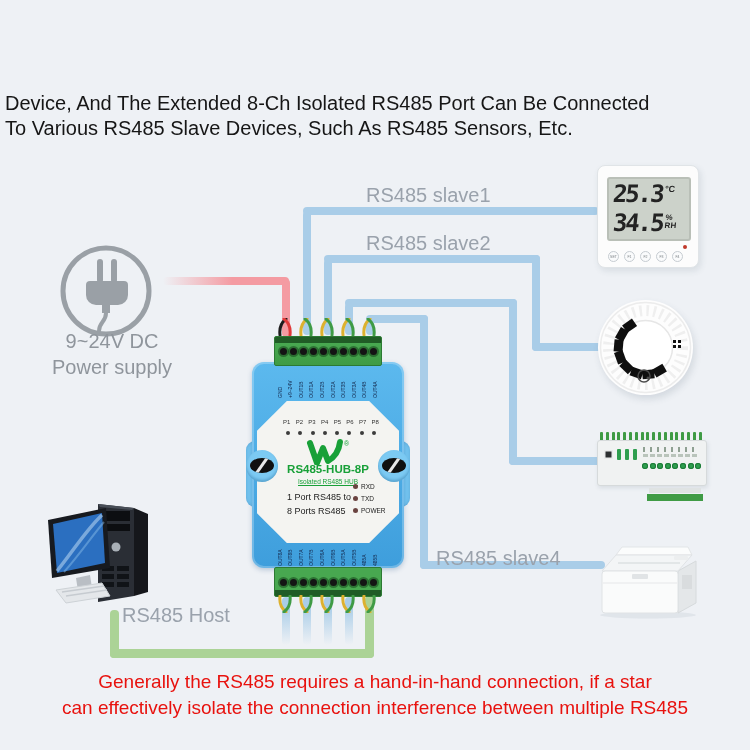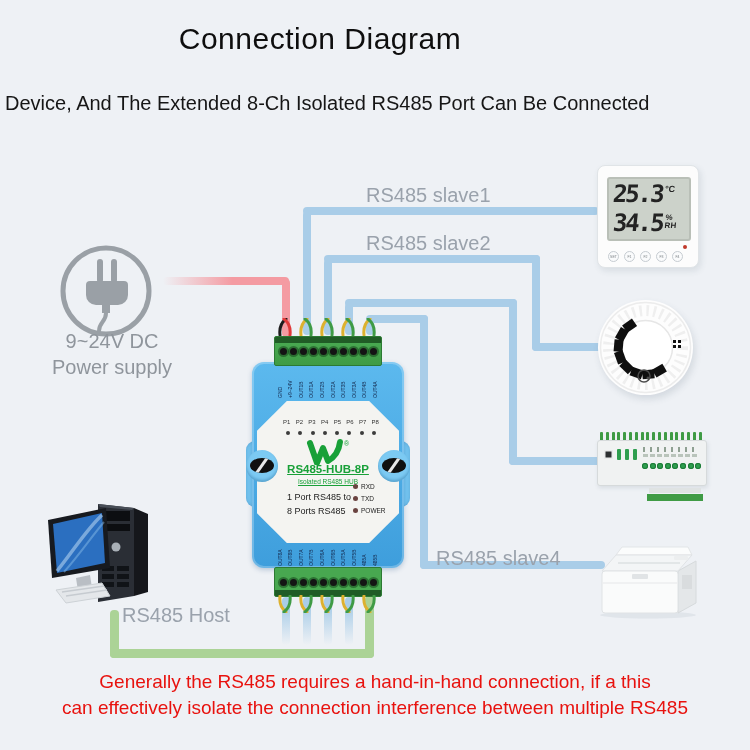--- a/index.html
+++ b/index.html
@@ -42,21 +42,21 @@
     font-size:5px;line-height:7px;width:7px;height:28px;color:#13264a;z-index:3;
     white-space:nowrap;text-align:left}
   .panel{position:absolute;left:257px;top:401px;width:142px;height:142px;z-index:3;
     background:#f4f4f1;clip-path:polygon(21% 0,79% 0,100% 21%,100% 79%,79% 100%,21% 100%,0 79%,0 21%)}
   .prow{position:absolute;left:283px;top:419px;width:96px;display:flex;
     justify-content:space-between;z-index:4;font-size:6px;color:#333}
   .ledrow{position:absolute;left:286px;top:431px;width:90px;display:flex;
     justify-content:space-between;z-index:4}
   .ledrow i{width:4px;height:4px;border-radius:50%;background:#3c3c3c}
   .model{position:absolute;left:257px;top:463px;width:142px;text-align:center;z-index:4;
-    font-size:11.5px;font-weight:bold;color:var(--logo-green);text-decoration:underline}
+    font-size:11.5px;font-weight:bold;color:var(--logo-green);}
   .subtitle{position:absolute;left:257px;top:478px;width:142px;text-align:center;z-index:4;
     font-size:6.5px;color:var(--logo-green);text-decoration:underline}
   .func{position:absolute;left:287px;z-index:4;font-size:9px;color:#222}
   .sled{position:absolute;left:353px;z-index:4;display:flex;align-items:center;gap:3px;
     font-size:6.5px;color:#222}
   .sled i{width:5px;height:5px;border-radius:50%;background:#6a4340;display:inline-block}
   .bump{position:absolute;width:32px;height:32px;border-radius:50%;background:#7ccaf3;
     top:450px;z-index:4;box-shadow:inset 0 -2px 3px rgba(0,70,120,.3)}
   .screwcap{position:absolute;width:24px;height:15px;border-radius:50%;background:#101010;
     top:458px;z-index:5;overflow:hidden}
@@ -108,22 +108,22 @@
     box-shadow:inset 0 0 0 1px #1d7a38}
   .din .strip{position:absolute;left:52px;top:56px;width:52px;height:5px;background:#dfe3e3}
   .din .glabel{position:absolute;left:50px;top:62px;width:56px;height:7px;
     background:var(--terminal-green)}
 </style>
 </head>
 <body>
 
 <div id="stage">
 
-  <div class="title">Connection Diagram</div>
   <div class="desc" style="top:91px">Device, And The Extended 8-Ch Isolated RS485 Port Can Be Connected</div>
+  <div class="desc" style="top:116px">To Various RS485 Slave Devices, Such As RS485 Sensors, Etc.</div>
 
   <div class="wire redfade" style="left:163px;top:277px;width:126px;height:8px"></div>
   <div class="wire red" style="left:282px;top:279px;width:8px;height:58px"></div>
 
   <div class="wire" style="left:303px;top:211px;width:8px;height:124px"></div>
   <div class="wire" style="left:303px;top:207px;width:296px;height:8px"></div>
 
   <div class="wire" style="left:324px;top:259px;width:8px;height:76px"></div>
   <div class="wire" style="left:324px;top:255px;width:216px;height:8px"></div>
   <div class="wire" style="left:532px;top:255px;width:8px;height:96px"></div>
@@ -428,17 +428,17 @@
     <polygon points="11,26 60,15 63,65 15,75" fill="#2b6fc0"></polygon>
     <path d="M15,73 C32,52 44,32 60,17" stroke="#bcd8f2" stroke-width="3.5" fill="none" opacity="0.55"></path>
     <path d="M22,74 C38,56 50,38 62,24" stroke="#8fc0ea" stroke-width="2" fill="none" opacity="0.45"></path>
     <polygon points="34,80 48,77 50,90 36,93" fill="#b9bec4"></polygon>
     <polygon points="14,92 60,85 68,98 24,105" fill="#e4e7ea" stroke="#cdd2d6" stroke-width="1"></polygon>
     <line x1="20" y1="94" x2="62" y2="88" stroke="#c6cbd0" stroke-width="1.5"></line>
     <line x1="24" y1="98" x2="65" y2="92" stroke="#c6cbd0" stroke-width="1.5"></line>
   </svg>
 
   <div class="note">
-    <div>Generally the RS485 requires a hand-in-hand connection, if a this</div>
+    <div>Generally the RS485 requires a hand-in-hand connection, if a star</div>
     <div>can effectively isolate the connection interference between multiple RS485</div>
   </div>
 
 </div>
 
 </body></html>

